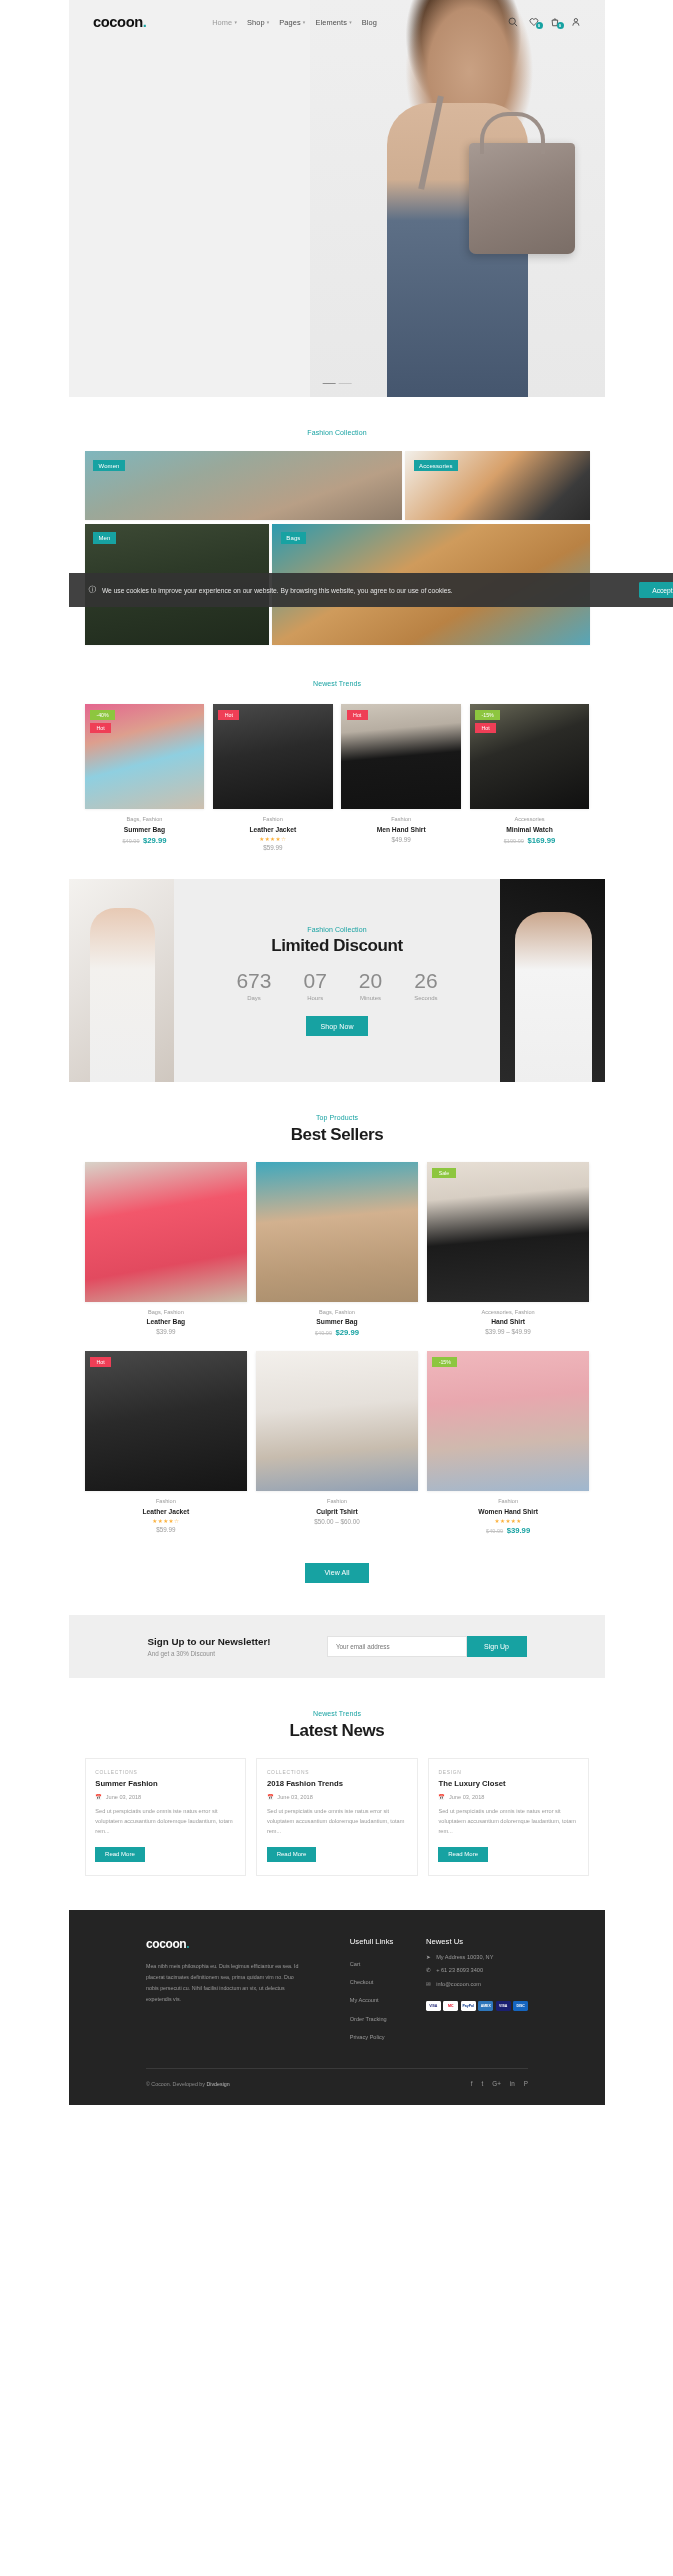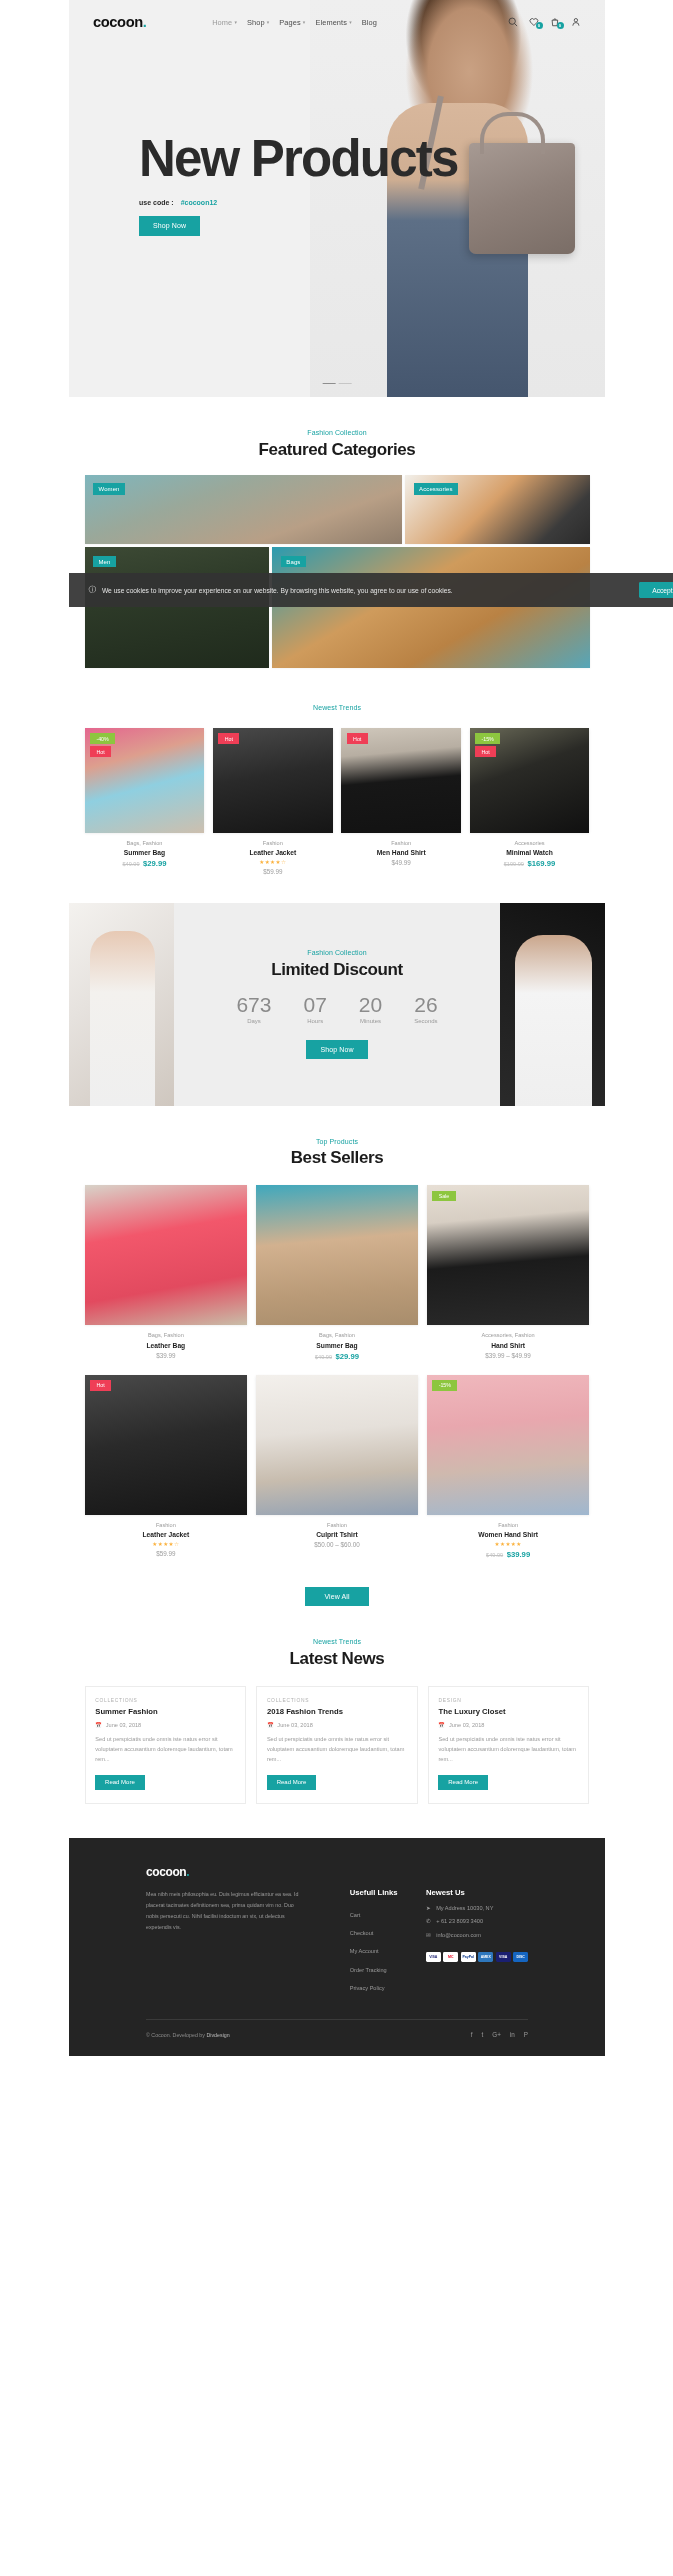--- a/index.html
+++ b/index.html
@@ -208,21 +208,21 @@
   }
 
   
   .footer { margin-top:34px; background:#242424; padding:27px 77px 18px; }
   .f-cols { display:flex; }
   .f-about { width:232px; }
   .f-logo { color:#fff; font-size:12px; font-weight:700; letter-spacing:-0.4px; }
   .f-logo .dot { color:#17a2a2; }
   .f-text { color:#9a9a9a; font-size:5.3px; line-height:2.1; margin-top:9.8px; }
   .f-links { width:112px; margin-left:46px; }
-  .f-h { color:#fff; font-size:7.7px; font-weight:700;margin-top:23px; }
+  .f-h { color:#fff; font-size:7.7px; font-weight:400; }
   .f-links ul { list-style:none; margin-top:9.8px; }
   .f-links li { margin-bottom:6.3px; }
   .f-links a { color:#9a9a9a; font-size:5.6px; text-decoration:none; }
   .f-contact { width:140px; }
   .f-ci { display:flex; align-items:center; gap:5.6px; color:#9a9a9a; font-size:5.6px; margin-top:7.7px; }
   .f-ci:first-of-type { margin-top:10.5px; }
   .cards { display:flex; gap:2.8px; margin-top:14px; }
   .card-ic { width:14.7px; height:9.8px; border-radius:1.4px; font-size:3.5px; color:#fff;
              display:flex; align-items:center; justify-content:center; font-weight:700; }
   .footer-bottom {
@@ -295,37 +295,29 @@
         </div>
         <div class="hi">
           <svg width="9.8" height="9.8" viewBox="0 0 14 14">
               <circle cx="7" cy="4.6" r="2.4" fill="none" stroke="#333" stroke-width="1.1"></circle>
               <path d="M2.6 12.4a4.4 4.4 0 0 1 8.8 0" fill="none" stroke="#333" stroke-width="1.1"></path>
             </svg>
         </div>
       </div>
     </div>
 
-    <div class="hero-content">
-      <div class="hero-title">New Products</div>
-      <div class="hero-code">
-        <span>use code :</span><span class="code">#cocoon12</span>
-      </div>
-      <button class="btn-teal">Shop Now</button>
-    </div>
 
     <div class="slider-dots">
       <i class="on"></i>
       <i></i>
     </div>
   </div>
 
   <div class="sec">
     <div class="eyebrow">Fashion Collection</div>
-    <div class="h2">Featured Categories</div>
 
     <div class="cats">
       <div class="cat-row">
         <div class="cat" style="flex:1.72">
           <div class="ph women"></div>
           <span class="cat-label">Women</span>
         </div>
         <div class="cat" style="flex:1">
           <div class="ph acc"></div>
           <span class="cat-label">Accessories</span>
@@ -511,20 +503,30 @@
           <span class="old">$49.99</span><span class="new">$39.99</span>
         </div>
       </div>
     </div>
 
     <div class="viewall">
       <button class="btn-teal" style="padding:6.3px 19.6px">View All</button>
     </div>
   </div>
 
+  <div class="news">
+    <div>
+      <h3>Sign Up to our Newsletter!</h3>
+      <p>And get a 30% Discount</p>
+    </div>
+    <div class="news-form">
+      <input type="text" placeholder="Your email address" style="">
+      <button>Sign Up</button>
+    </div>
+  </div>
 
   <div class="sec">
     <div class="eyebrow">Newest Trends</div>
     <div class="h2">Latest News</div>
 
     <div class="news-grid">
       <div class="ncard">
         <div class="n-cat">COLLECTIONS</div>
         <div class="n-title">Summer Fashion</div>
         <div class="n-date">

